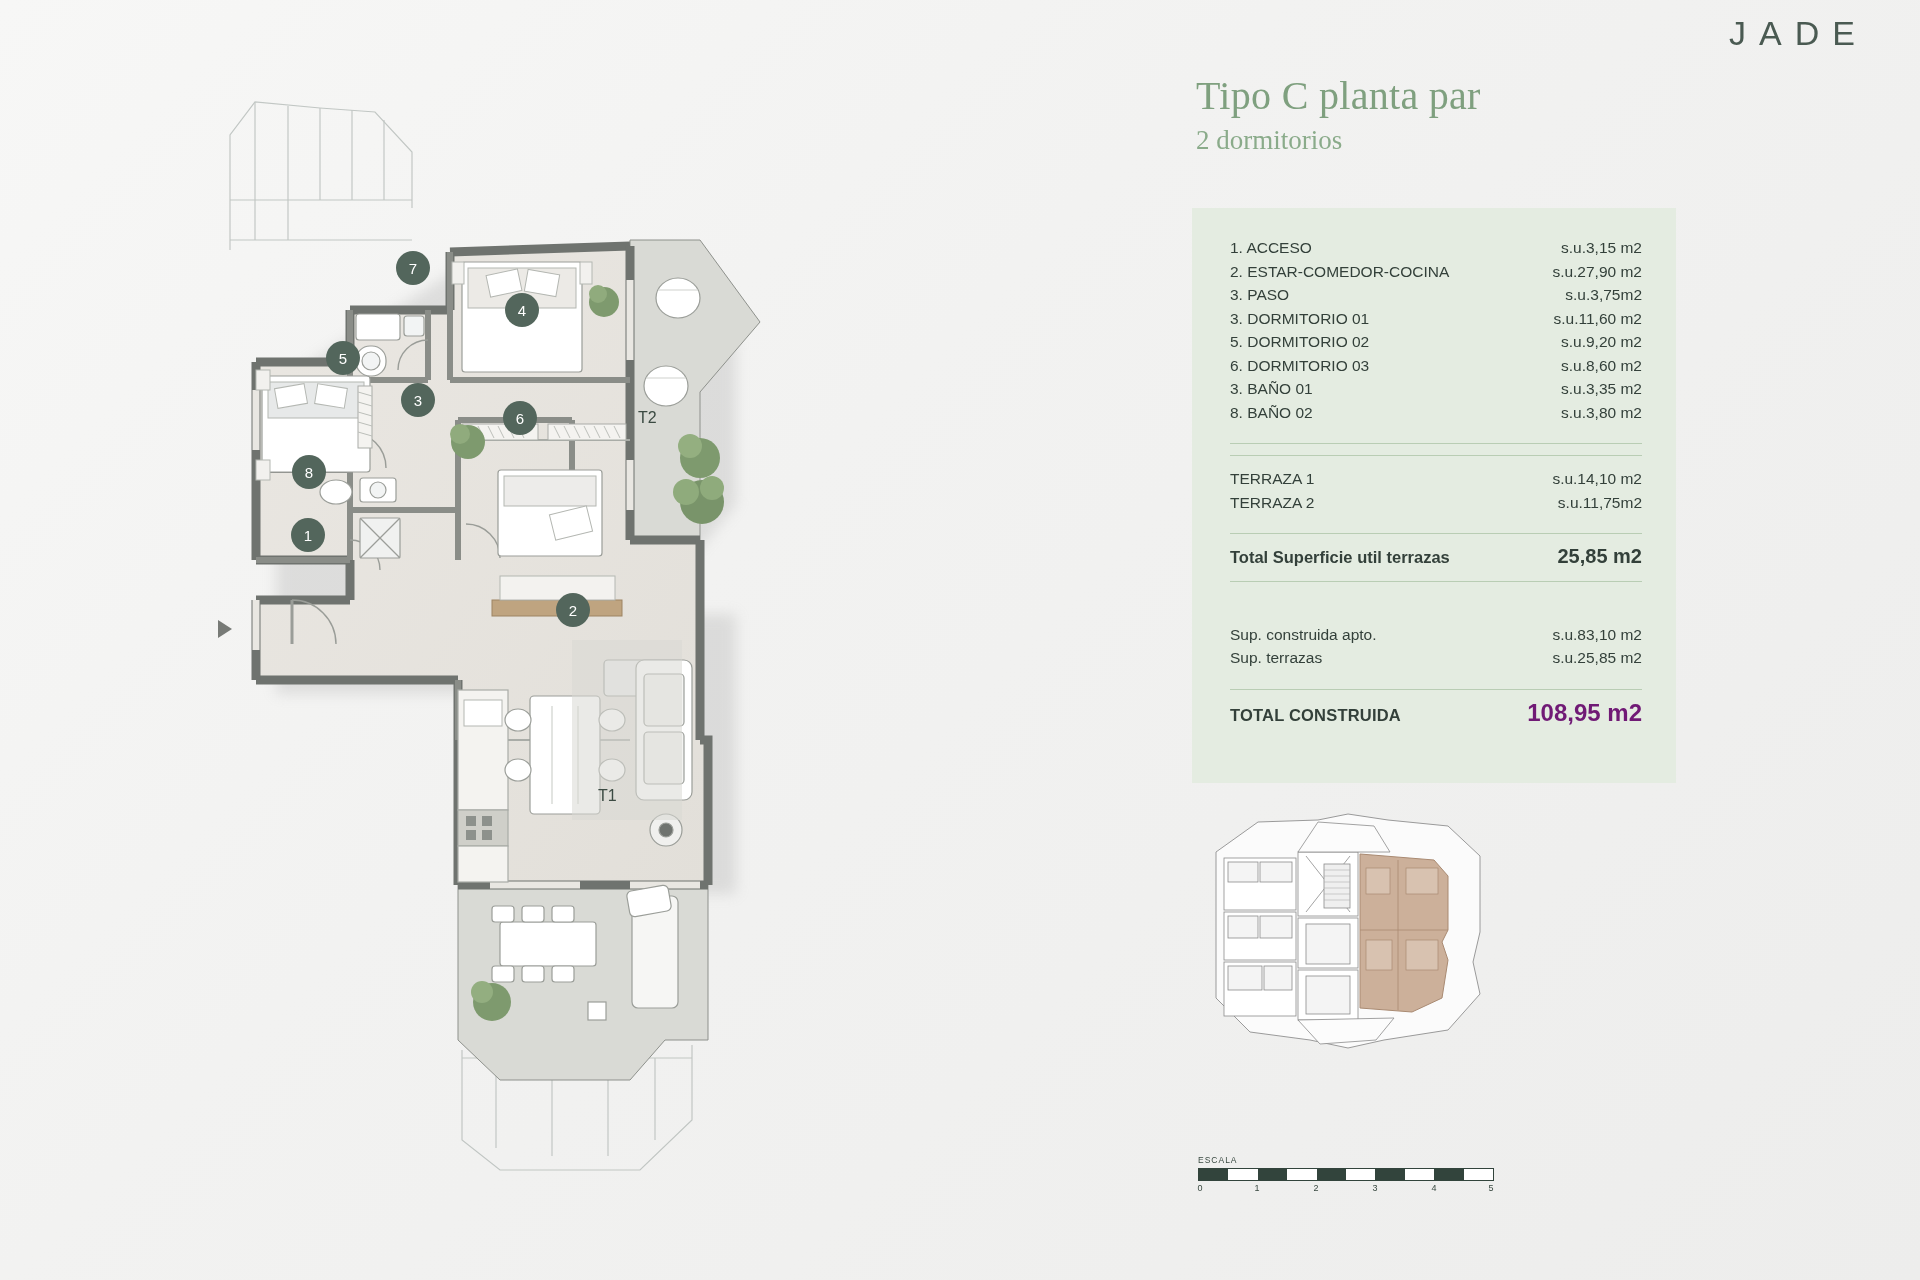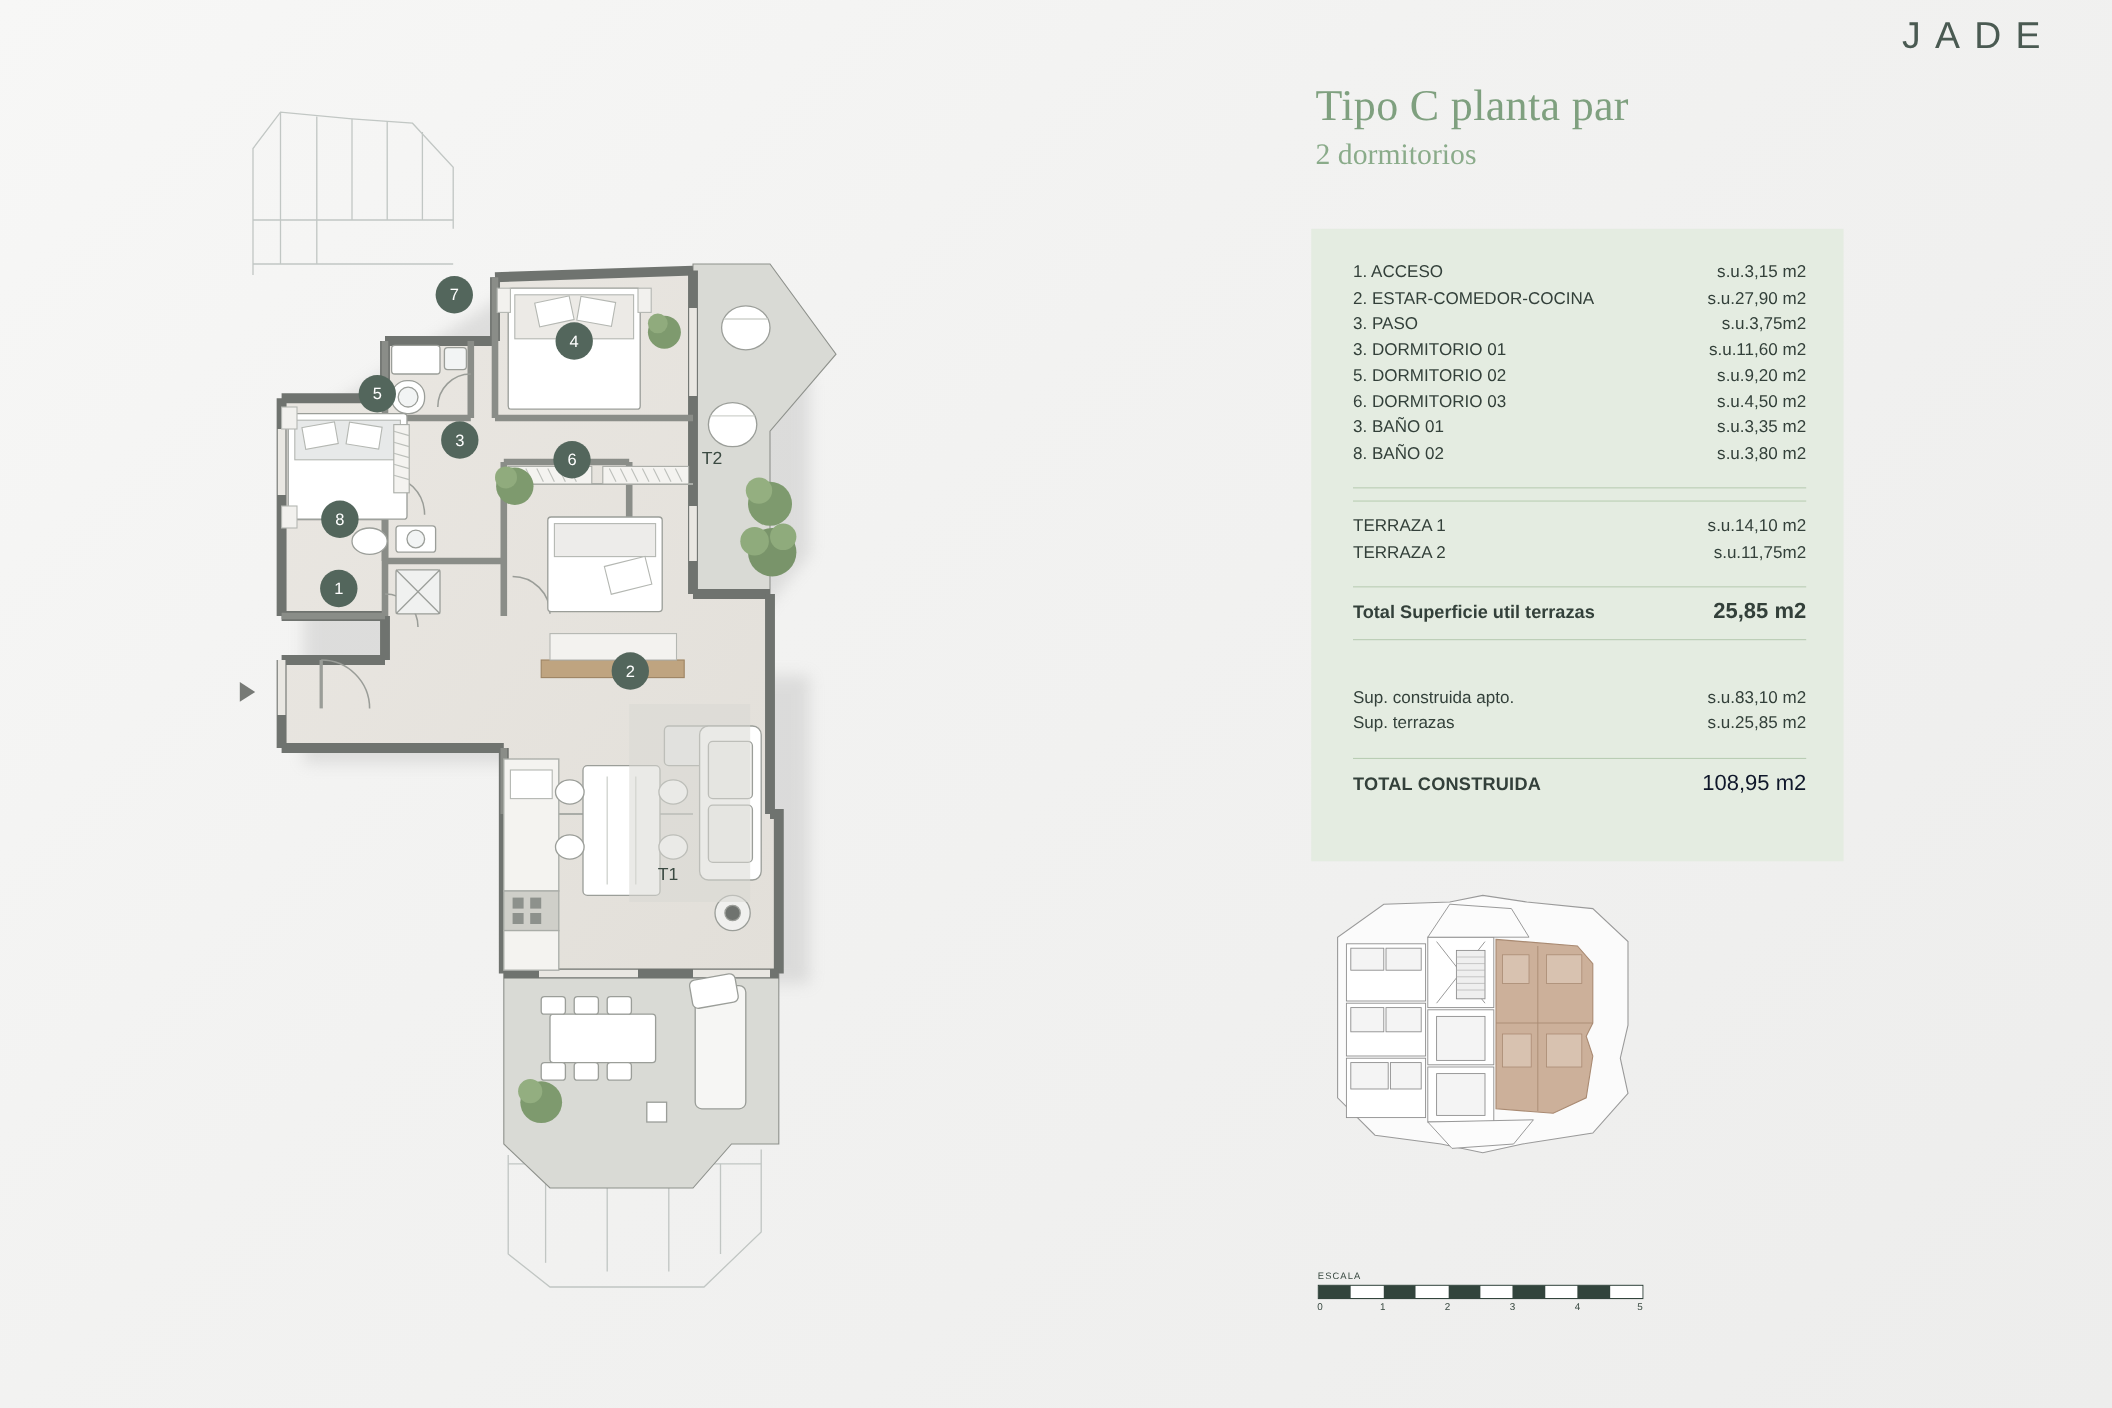--- a/index.html
+++ b/index.html
@@ -74,21 +74,21 @@
   .row .lbl { white-space: nowrap; }
   .row .val { white-space: nowrap; text-align: right; min-width: 112px; }
   .su { display: inline-block; width: 34px; }
   .divider {
     border-top: 1px solid #b9cdb4;
     margin: 11px 0 11px 0;
   }
   .row.total .lbl { font-weight: bold; font-size: 16.5px; }
   .row.total .val { font-weight: bold; font-size: 20px; }
   .row.bigtotal .lbl { font-weight: bold; font-size: 16.5px; letter-spacing: .2px;}
-  .row.bigtotal .val { font-weight: normal; font-size: 20px; color: #0f172a; }
+  .row.bigtotal .val { font-weight: bold; font-size: 24px; color: #701a75; }
   .gap-lg { height: 30px; }
   .gap-sm { height: 8px; }
 
   
   .keyplan {
     position: absolute;
     left: 1198px;
     top: 812px;
     width: 300px;
     height: 240px;
@@ -188,21 +188,21 @@
     <div class="row">
         <span class="lbl">3. DORMITORIO 01</span>
         <span class="val"><span class="su">s.u.</span><span>11,60 m2</span></span>
       </div>
     <div class="row">
         <span class="lbl">5. DORMITORIO 02</span>
         <span class="val"><span class="su">s.u.</span><span>9,20 m2</span></span>
       </div>
     <div class="row">
         <span class="lbl">6. DORMITORIO 03</span>
-        <span class="val"><span class="su">s.u.</span><span>4,50 m2</span></span>
+        <span class="val"><span class="su">s.u.</span><span>8,60 m2</span></span>
       </div>
     <div class="row">
         <span class="lbl">3. BAÑO 01</span>
         <span class="val"><span class="su">s.u.</span><span>3,35 m2</span></span>
       </div>
     <div class="row">
         <span class="lbl">8. BAÑO 02</span>
         <span class="val"><span class="su">s.u.</span><span>3,80 m2</span></span>
       </div>
 

